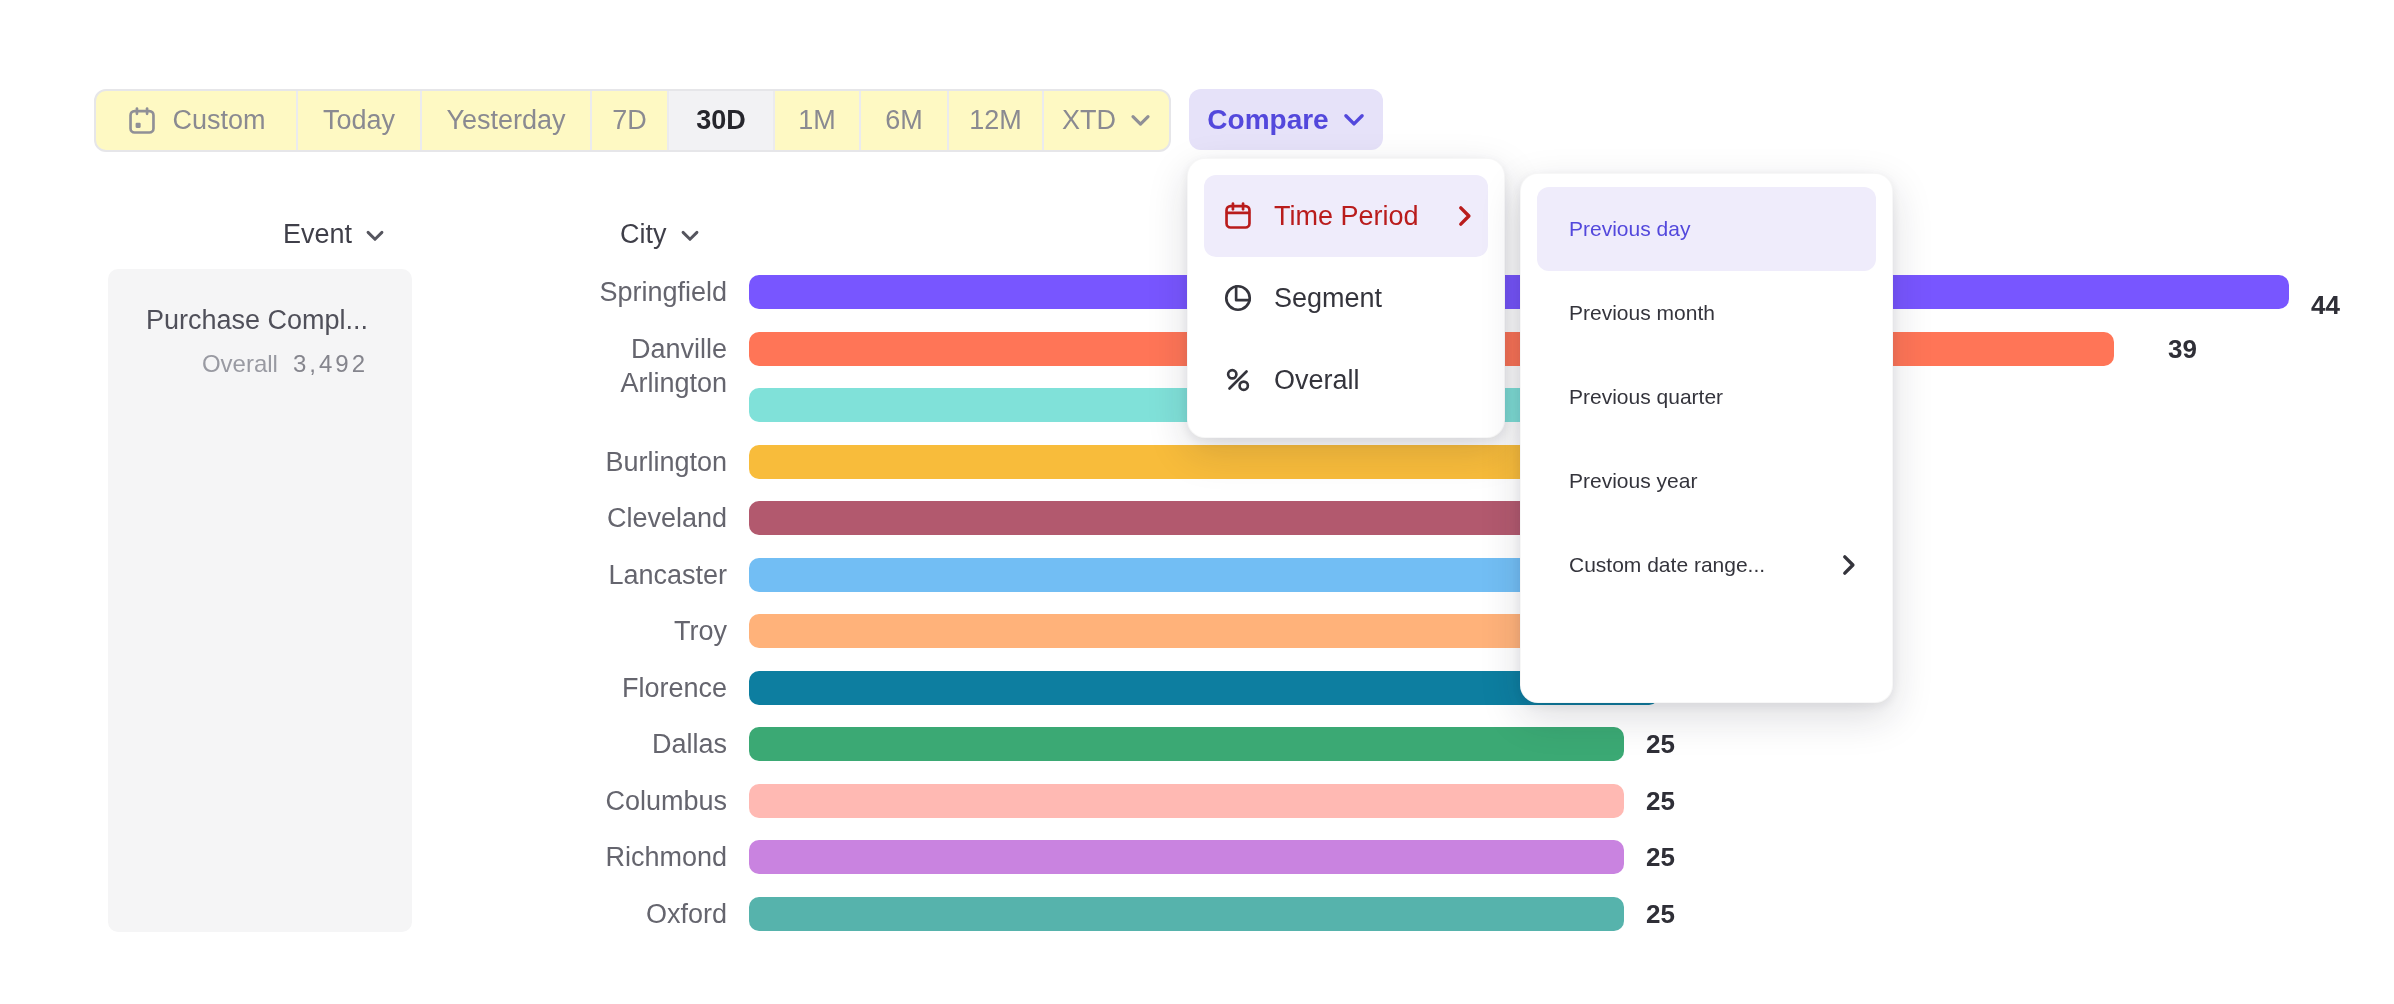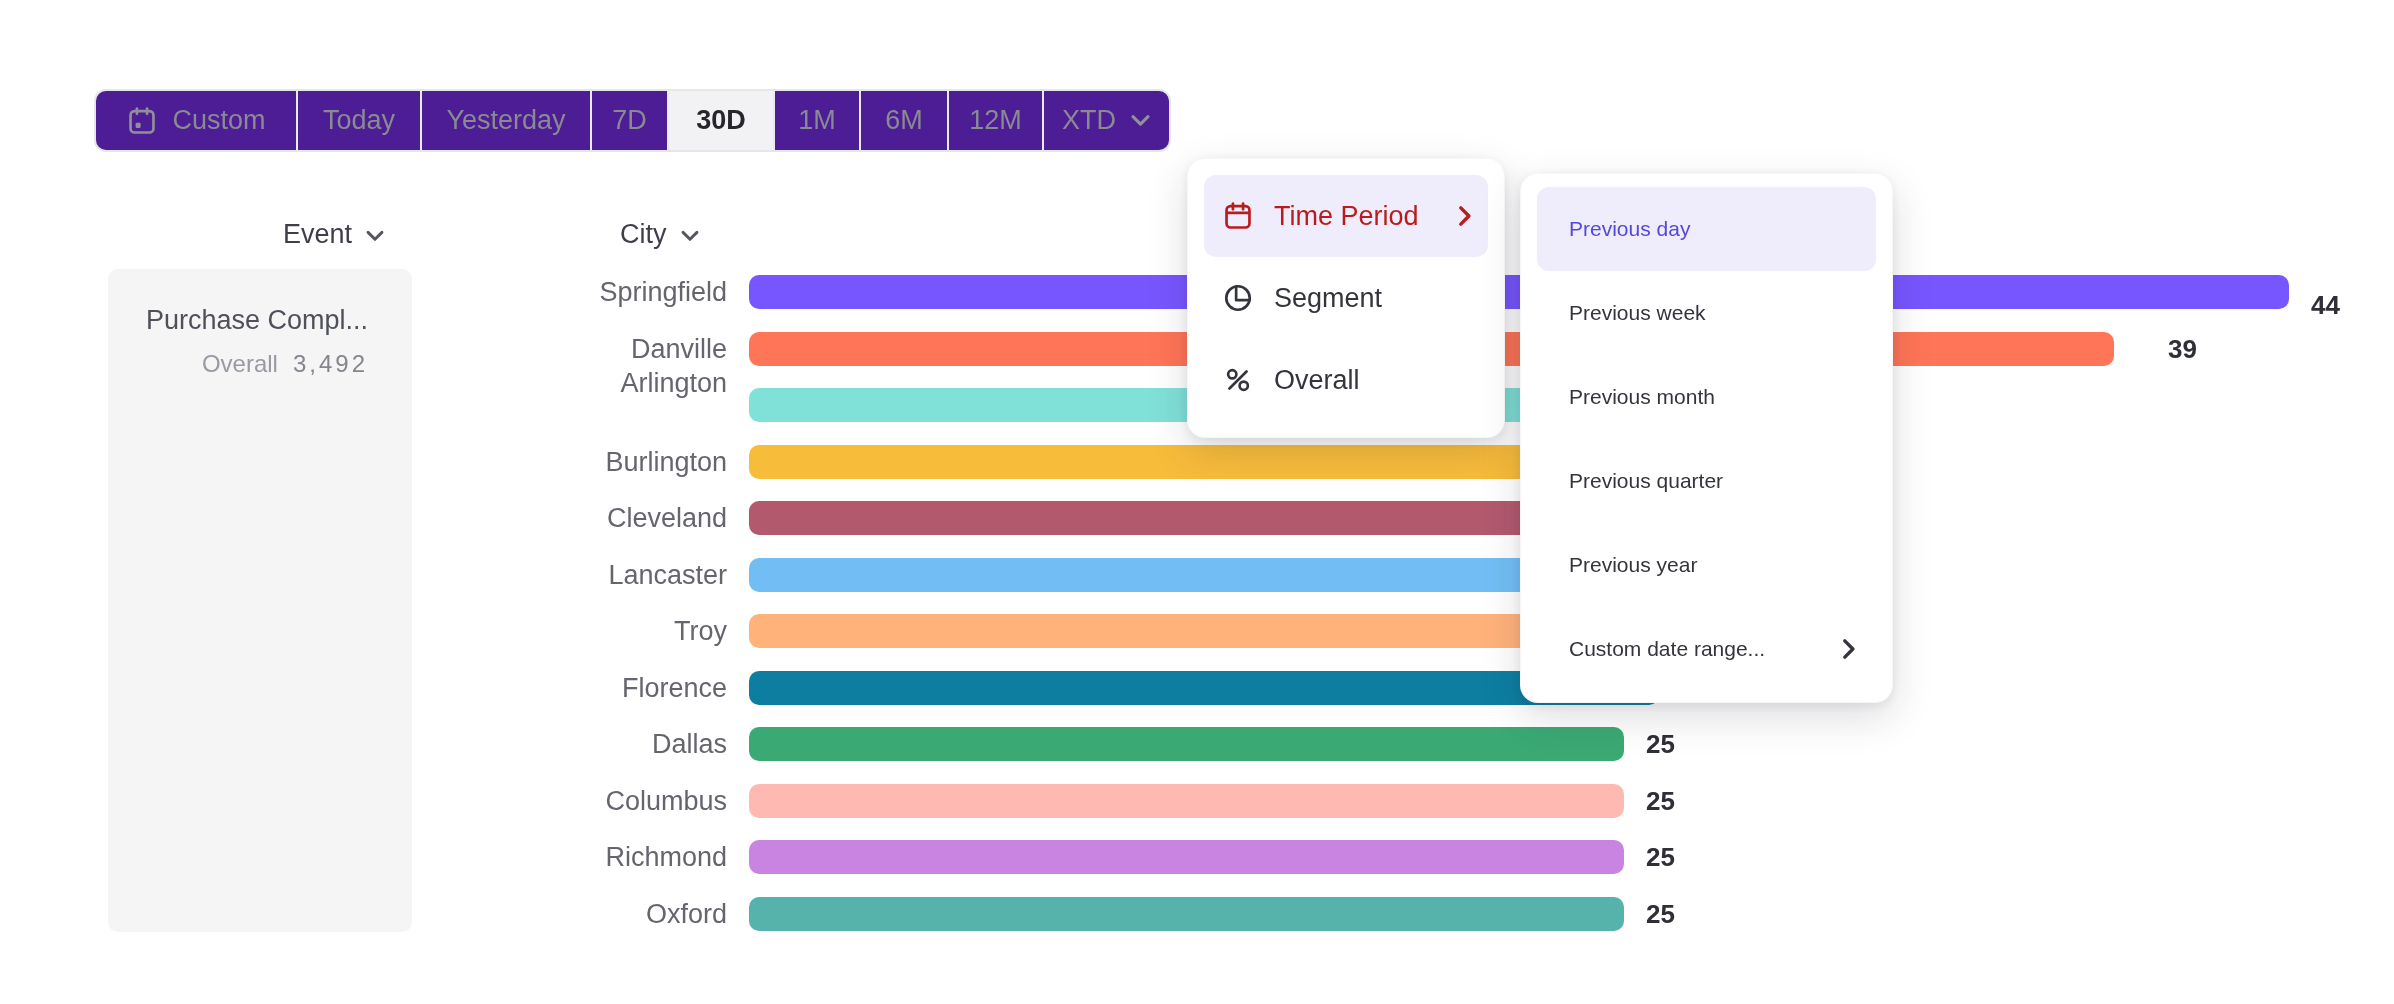--- a/index.html
+++ b/index.html
@@ -1,21 +1,21 @@
 <!DOCTYPE html>
 <html><head>
 <meta charset="utf-8">
 <style>
   html,body{margin:0;padding:0;background:#fff;}
   .page{position:relative;width:2394px;height:1004px;background:#ffffff;
         font-family:"Liberation Sans",sans-serif;overflow:hidden;}
 
   
   .toolbar{position:absolute;left:94px;top:89px;height:63px;display:flex;align-items:stretch;
-           border:2px solid #E6E6E9;border-radius:12px;background:#4c1d95;box-sizing:border-box;overflow:hidden;}
+           border:2px solid #E6E6E9;border-radius:12px;background:#fef9c3;box-sizing:border-box;overflow:hidden;}
   .tb-item{display:flex;align-items:center;justify-content:center;gap:14px;font-size:27px;
            color:#8A8A91;border-right:2px solid #EBEBEE;box-sizing:border-box;cursor:pointer;white-space:nowrap;}
   .tb-item:last-child{border-right:none;}
   .tb-item.active{background:#F2F2F4;color:#26262C;font-weight:700;}
   .tb-item .ic{display:flex;color:#909096;}
 
   .compare-btn{position:absolute;left:1189px;top:89px;width:194px;height:61px;border-radius:12px;
                background:#E6E2F9;color:#5348DC;display:flex;align-items:center;justify-content:center;
                gap:14px;font-size:28px;font-weight:600;cursor:pointer;}
 
@@ -97,20 +97,28 @@
       <div class="tb-item" style="width: 125px;">
         <span>XTD</span>
         <span class="ic">
           <svg width="21" height="13" viewBox="0 0 14 9" fill="none" stroke="currentColor" stroke-linecap="round" stroke-linejoin="round" stroke-width="2.2">
             <path d="M1.8 1.8 L7 7 L12.2 1.8"></path>
           </svg>
         </span>
       </div>
     </div>
 
+  <div class="compare-btn">
+    <span>Compare</span>
+    <span class="ic" id="compare-chevron">
+        <svg width="22" height="14" viewBox="0 0 14 9" fill="none" stroke="currentColor" stroke-linecap="round" stroke-linejoin="round" stroke-width="2.2">
+          <path d="M1.8 1.8 L7 7 L12.2 1.8"></path>
+        </svg>
+      </span>
+  </div>
 
   <div class="col-header" style="left:283px;top:217px;">
     <span>Event</span>
     <span class="ic" id="event-chevron">
         <svg width="20" height="12" viewBox="0 0 14 9" fill="none" stroke="currentColor" stroke-linecap="round" stroke-linejoin="round" stroke-width="2.2">
           <path d="M1.8 1.8 L7 7 L12.2 1.8"></path>
         </svg>
       </span>
   </div>
 
@@ -200,23 +208,20 @@
         </span>
         <span class="mi-label">Overall</span>
       </div>
     </div>
 
   <div class="menu-card" id="tp-menu">
       <div class="tp-item selected">
         <span class="mi-label">Previous day</span>
       </div>
       <div class="tp-item">
-        <span class="mi-label">Previous week</span>
-      </div>
-      <div class="tp-item">
         <span class="mi-label">Previous month</span>
       </div>
       <div class="tp-item">
         <span class="mi-label">Previous quarter</span>
       </div>
       <div class="tp-item">
         <span class="mi-label">Previous year</span>
       </div>
       <div class="tp-item">
         <span class="mi-label">Custom date range...</span>

